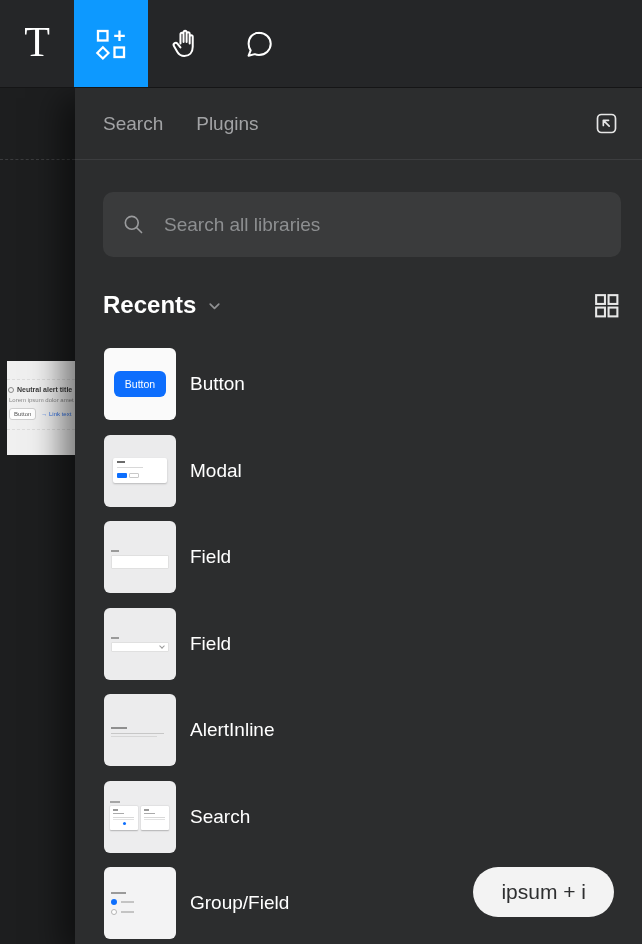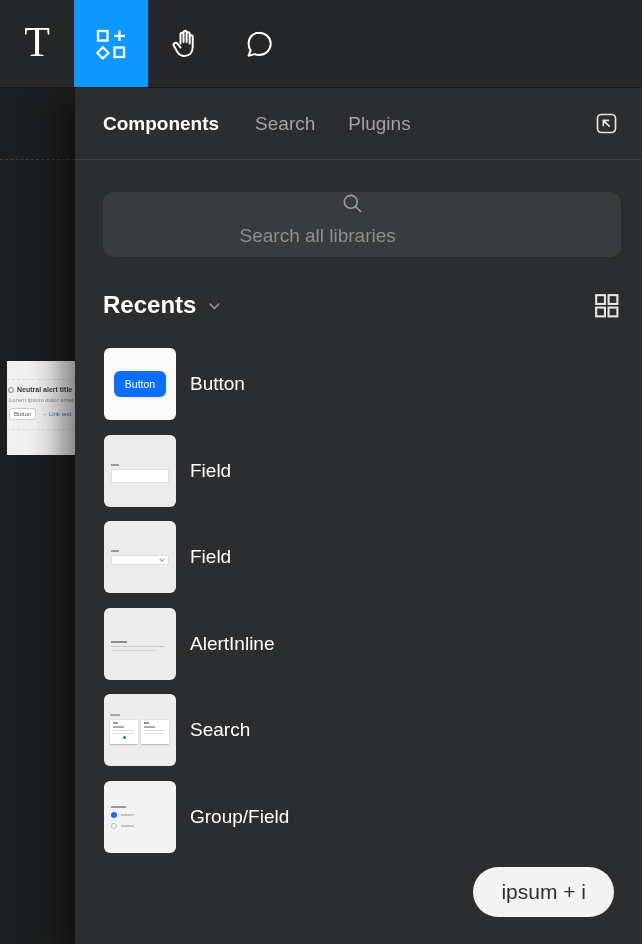--- a/index.html
+++ b/index.html
@@ -71,21 +71,21 @@
     border-bottom:1px solid #3c3d3f;
   }
   .tab { font-size:19px; color:#a2a3a5; margin-right:33px; cursor:pointer; white-space:nowrap; }
   .tab.active { color:#ffffff; font-weight:bold; margin-right:36px; }
   .tabs-spacer { flex:1; }
   .icon-btn { display:flex; align-items:center; justify-content:center; cursor:pointer; }
 
   .search {
     margin:32px 21px 0 28px; height:65px;
     background:#3a3b3c; border-radius:10px;
-    display:flex; align-items:center; padding:0 19px;flex-direction:column;
+    display:flex; align-items:center; padding:0 19px;
   }
   .search svg { flex:none; margin-right:19px; }
   .search input {
     flex:1; background:transparent; border:none; outline:none;
     font-family:"Liberation Sans", sans-serif;
     font-size:19px; color:#dddddd;
   }
   .search input::placeholder { color:#8d8f91; }
 
   .recents {
@@ -210,21 +210,20 @@
         <span class="ac-btn">Button</span>
         <span class="ac-link">→ Link text</span>
       </div>
     </div>
   </div>
 </div>
 
 <div class="panel">
 
   <div class="tabs">
-    <span class="tab active">Components</span>
     <span class="tab">Search</span>
     <span class="tab">Plugins</span>
     <span class="tabs-spacer"></span>
     <span class="icon-btn">
       <svg width="27" height="27" viewBox="0 0 24 24">
         <rect x="4" y="4" width="16" height="16" rx="3.5" fill="none" stroke="#e6e6e6" stroke-width="1.5"></rect>
         <path d="M14.4 14.4 9.2 9.2m0 4.6V9.2h4.6" fill="none" stroke="#e6e6e6" stroke-width="1.5" stroke-linecap="round" stroke-linejoin="round"></path>
       </svg>
     </span>
   </div>
@@ -257,20 +256,33 @@
 
   <div class="list">
 
     <div class="row">
       <div class="thumb t-button">
         <span class="mini-btn">Button</span>
       </div>
       <span class="row-label">Button</span>
     </div>
 
+    <div class="row">
+      <div class="thumb t-modal">
+        <div class="mini-modal">
+          <div class="mm-title"></div>
+          <div class="mm-line"></div>
+          <div class="mm-footer">
+              <div class="mm-primary"></div>
+              <div class="mm-secondary"></div>
+            </div>
+        </div>
+      </div>
+      <span class="row-label">Modal</span>
+    </div>
 
     <div class="row">
       <div class="thumb t-field">
         <div class="f-label"></div>
         <div class="f-input"></div>
       </div>
       <span class="row-label">Field</span>
     </div>
 
     <div class="row">

